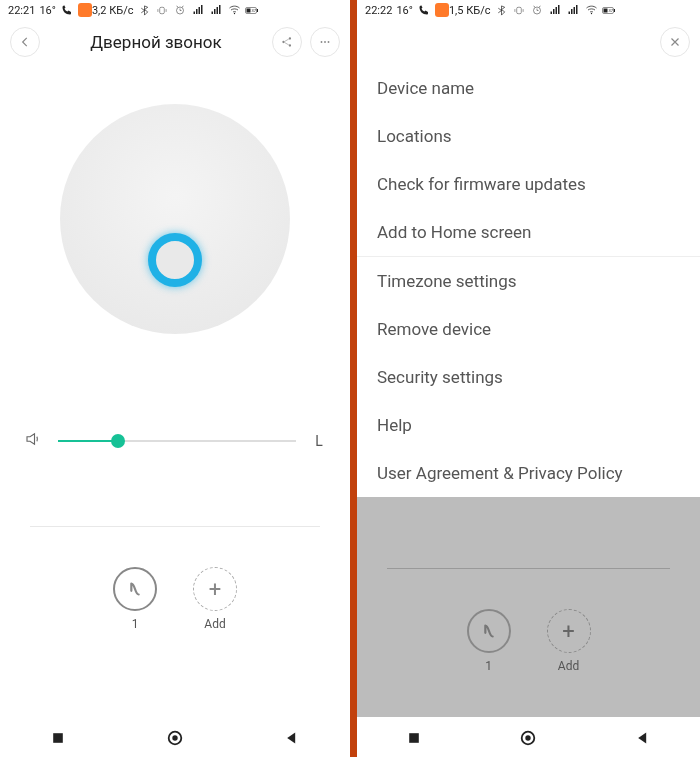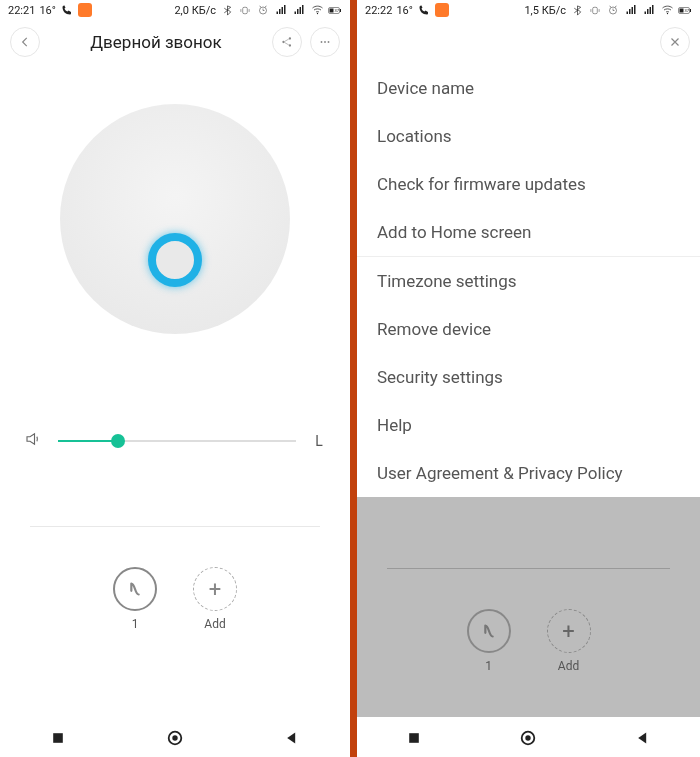--- a/index.html
+++ b/index.html
@@ -23,21 +23,21 @@
     position: absolute;
     top: 20px; left: 0; right: 0;
     background: #fff;
   }
 
   
   .status {
     height: 20px;
     display: flex;
     align-items: center;
-    justify-content: space-between;
+    justify-content: flex-start;
     padding: 0 8px;
     font-size: 11px;
     color: #222;
     background: #fff;
   }
   .status .sl, .status .sr { display: flex; align-items: center; gap: 4px; }
   .status .ico { width: 14px; height: 14px; display: inline-flex; align-items: center; justify-content: center; }
   .status .orange { background:#ff7a2a; width:14px; height:14px; border-radius:3px; }
   .status svg { display:block; }
 
@@ -158,21 +158,21 @@
       <span>22:21</span>
       <span>16°</span>
       <span class="ico">
           <svg viewBox="0 0 24 24" width="12" height="12">
             <path d="M6 2l3 5-2 2c1 3 3 5 6 6l2-2 5 3v3c0 1-1 2-2 2C9 21 3 15 3 6c0-1 1-2 2-2z" fill="#222"></path>
           </svg>
         </span>
       <span class="orange"></span>
     </div>
     <div class="sr">
-      <span>2,0 КБ/с</span>
+      <span>3,2 КБ/с</span>
       <span class="ico">
           <svg viewBox="0 0 24 24" width="11" height="11">
             <path d="M12 2v20l7-7-7-5 7-5-7-3z M5 7l7 5-7 5" stroke="#222" stroke-width="1.5" fill="none"></path>
           </svg>
         </span>
       <span class="ico">
           <svg viewBox="0 0 24 24" width="14" height="11">
             <rect x="7" y="5" width="10" height="14" rx="3" stroke="#222" fill="none"></rect>
             <path d="M3 9v6M21 9v6" stroke="#222"></path>
           </svg>

